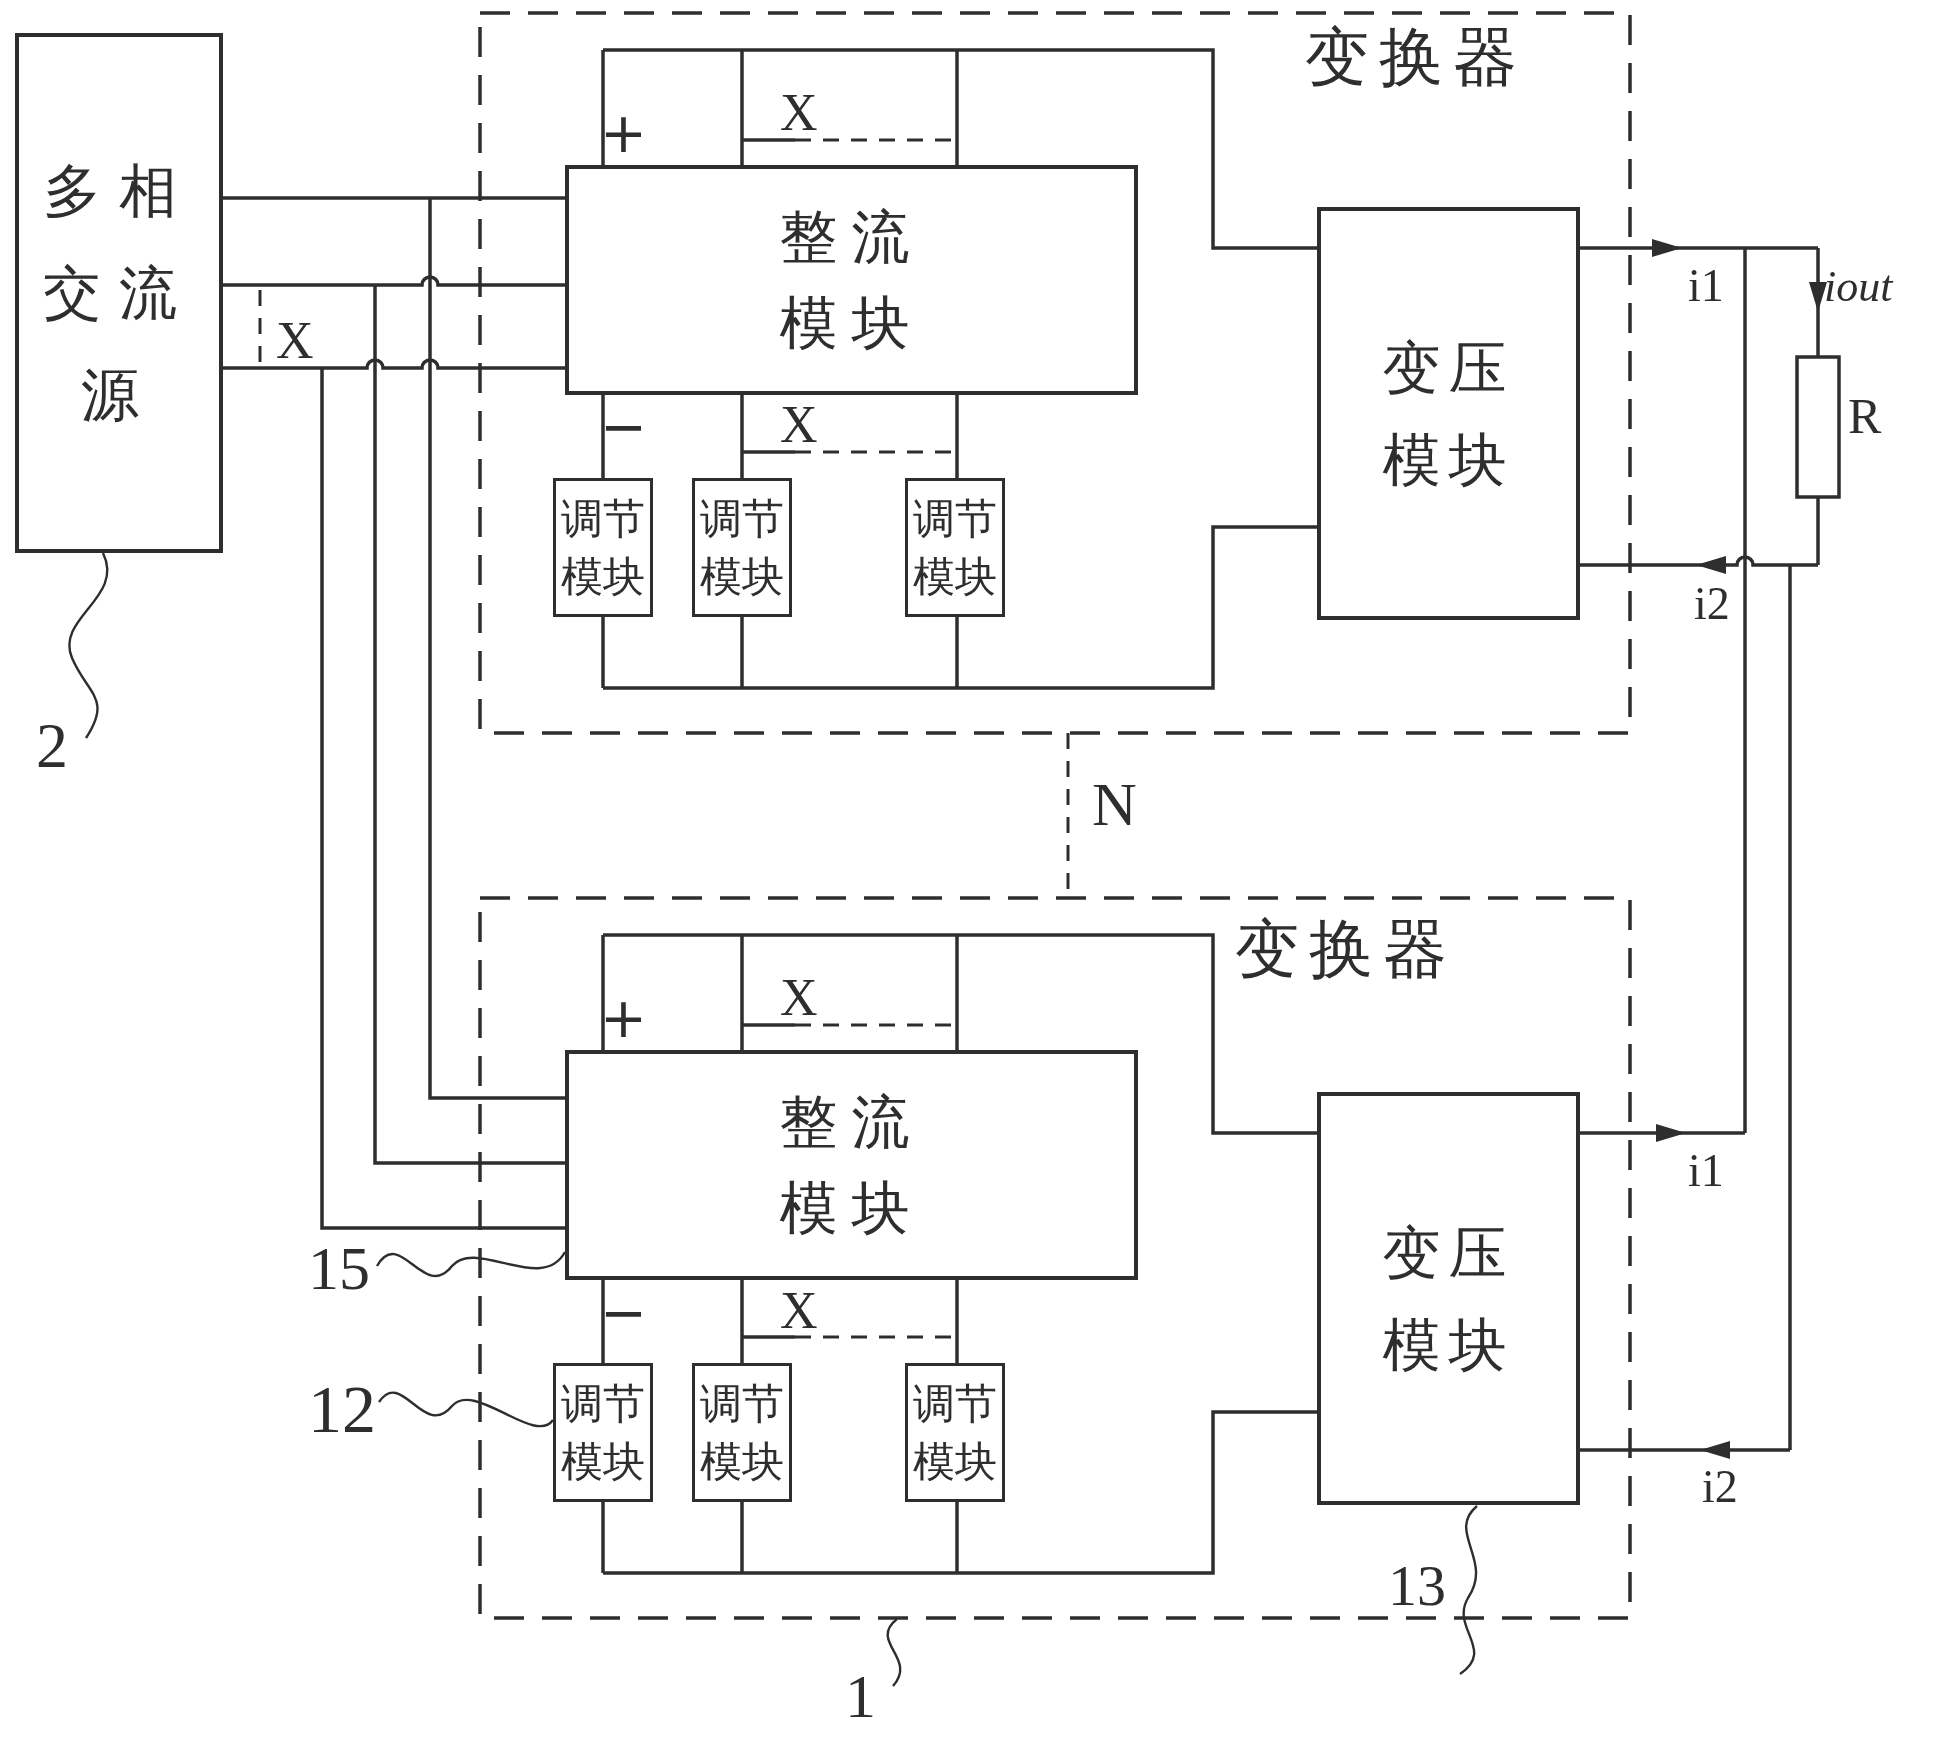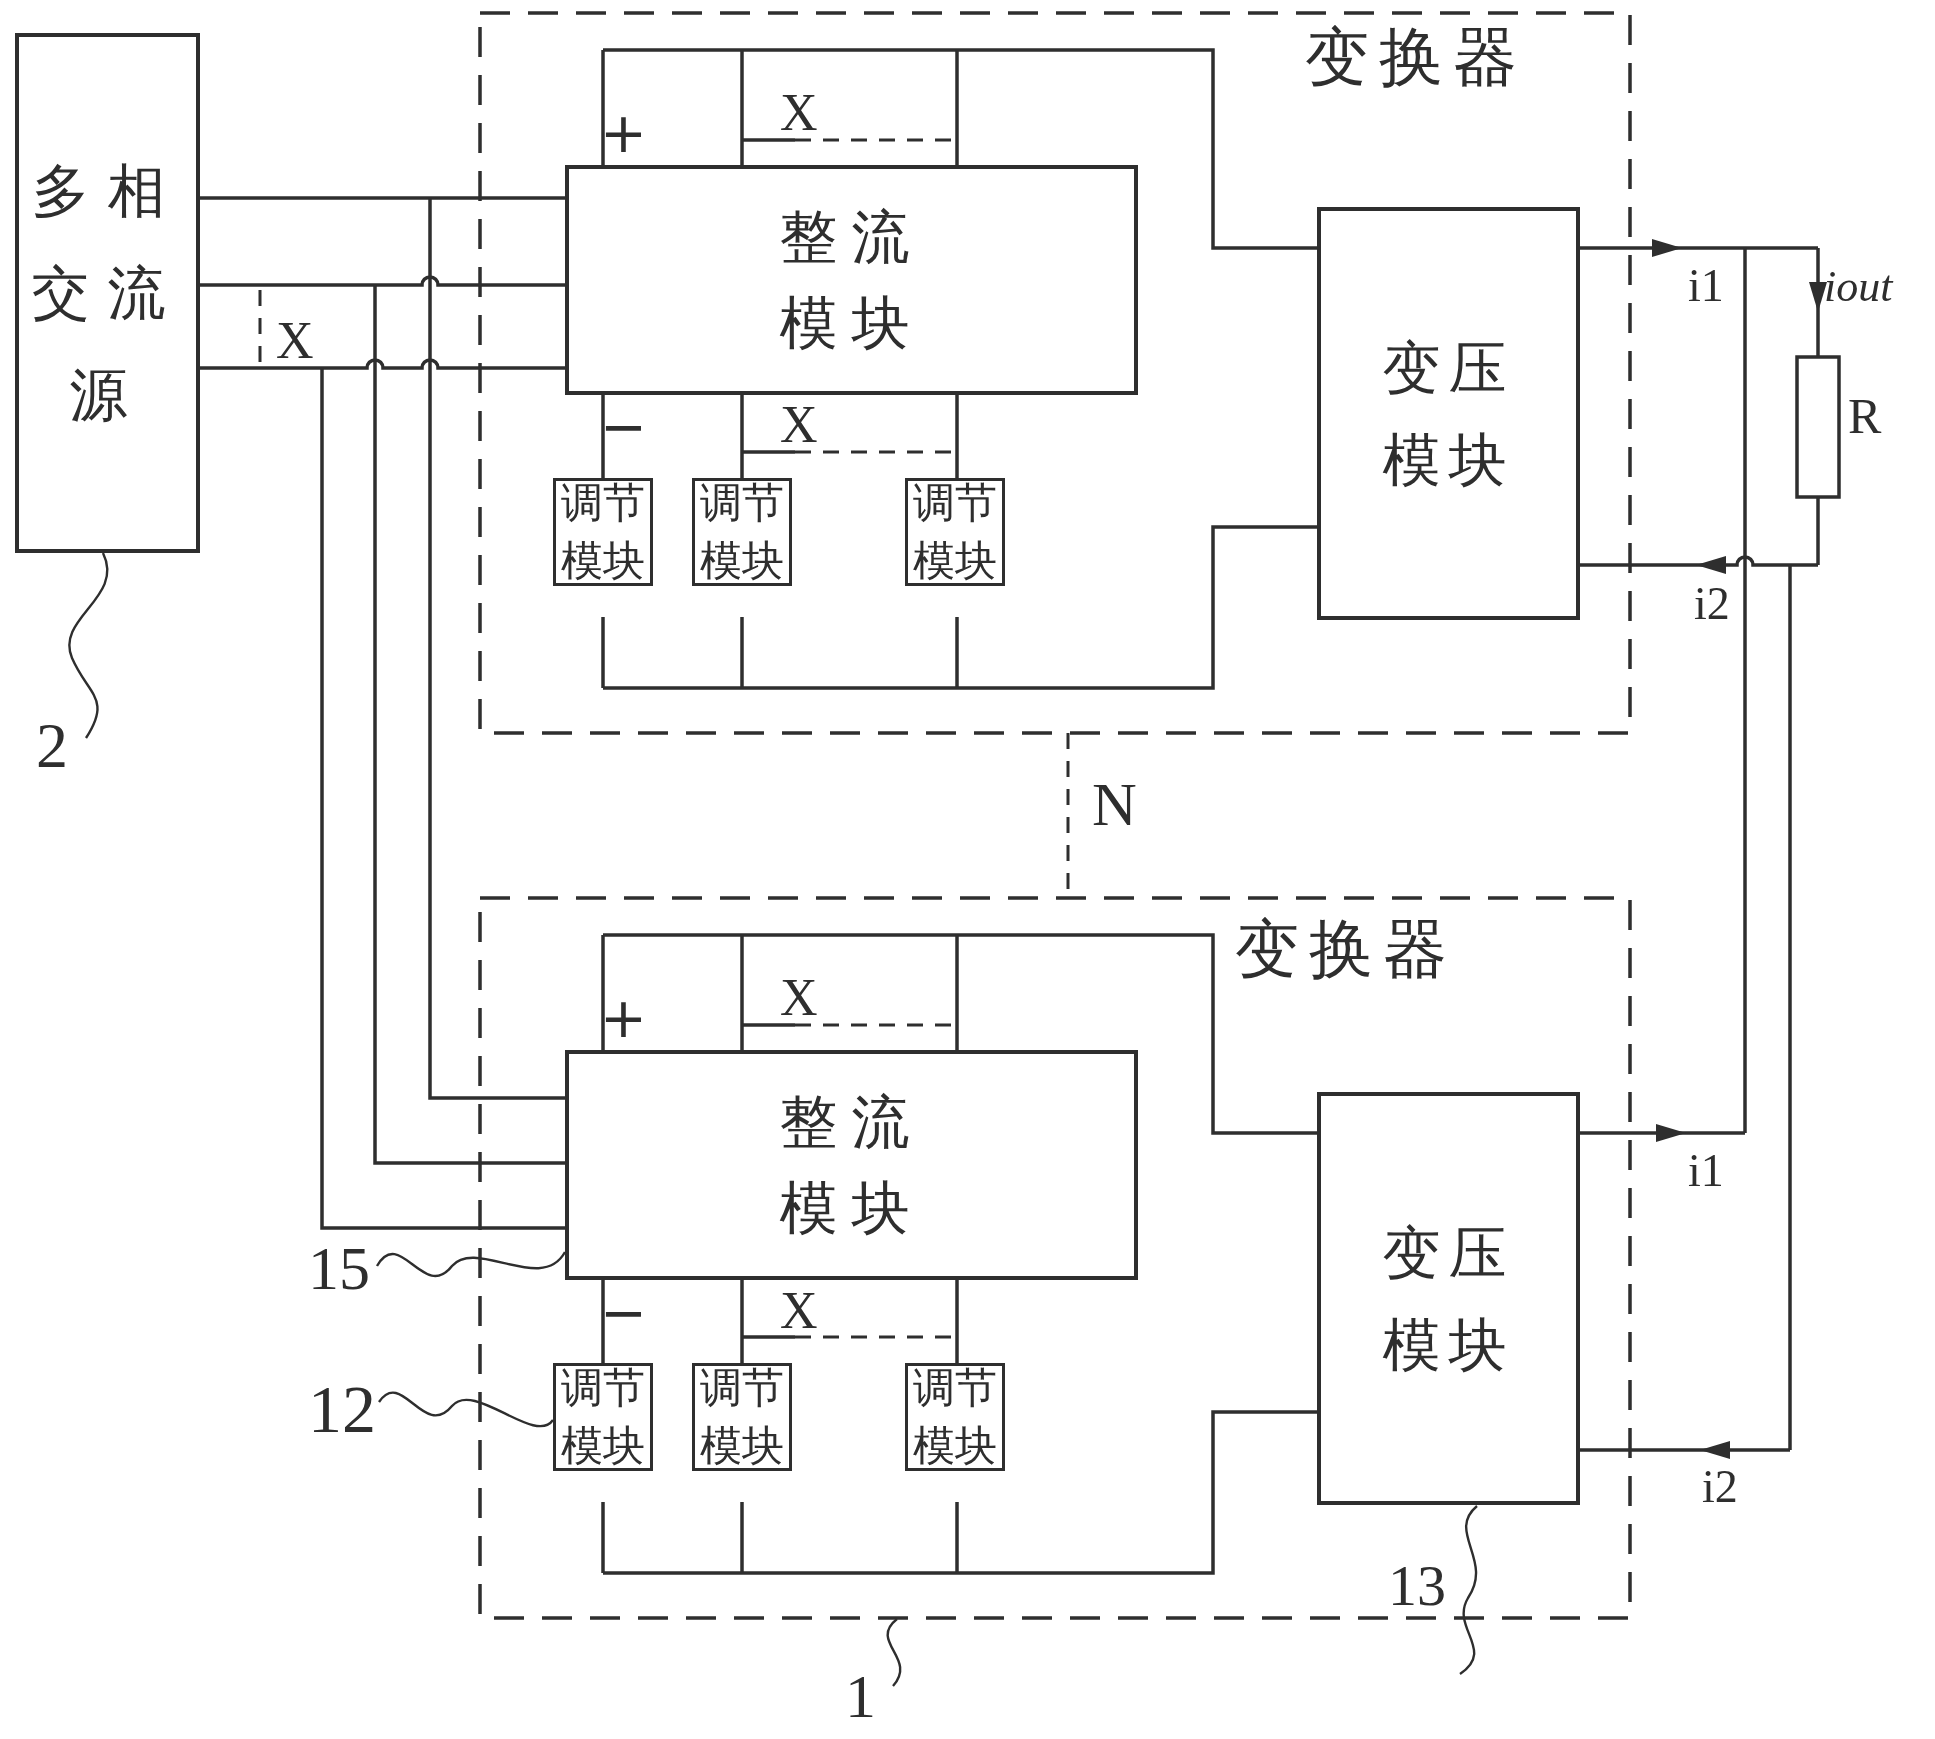--- a/index.html
+++ b/index.html
@@ -16,32 +16,32 @@
   .wires polygon{fill:#2e2e2e;stroke:none;}
   .box{
     position:absolute;box-sizing:border-box;background:#ffffff;border:4px solid #2e2e2e;
     display:flex;align-items:center;justify-content:center;text-align:center;
     white-space:pre-line;
   }
   .lbl{position:absolute;white-space:pre-line;line-height:1.05;}
   .ser{font-family:"Liberation Serif","DejaVu Serif",serif;}
 
   
-  #src{left:15px;top:33px;width:185px;height:520px;font-size:58px;line-height:102px;letter-spacing:18px;}
+  #src{left:15px;top:33px;width:208px;height:520px;font-size:58px;line-height:102px;letter-spacing:18px;}
   #ref2{left:36px;top:712px;font-size:64px;}
   #phasex{left:276px;top:314px;font-size:52px;}
 
   
   #title1{left:1305px;top:24px;font-size:64px;letter-spacing:10px;}
   #rect1{left:565px;top:165px;width:573px;height:230px;font-size:58px;line-height:86px;letter-spacing:14px;}
   #plus1{left:600px;top:104px;font-size:56px;}
   #minus1{left:600px;top:398px;font-size:56px;}
   #xtop1{left:780px;top:86px;font-size:52px;}
   #xbot1{left:780px;top:398px;font-size:52px;}
-  .reg{width:100px;height:108px;font-size:42px;line-height:58px;border-width:3px;}
+  .reg{width:100px;height:139px;font-size:42px;line-height:58px;border-width:3px;}
   #reg1a{left:553px;top:478px;}
   #reg1b{left:692px;top:478px;}
   #reg1c{left:905px;top:478px;}
   #trans1{left:1317px;top:207px;width:263px;height:413px;font-size:58px;line-height:92px;letter-spacing:8px;}
   #i1_1{left:1688px;top:262px;font-size:46px;}
   #i2_1{left:1694px;top:580px;font-size:46px;}
   #iout{left:1824px;top:264px;font-size:44px;font-style:italic;}
   #rlab{left:1848px;top:390px;font-size:50px;}
 
   

